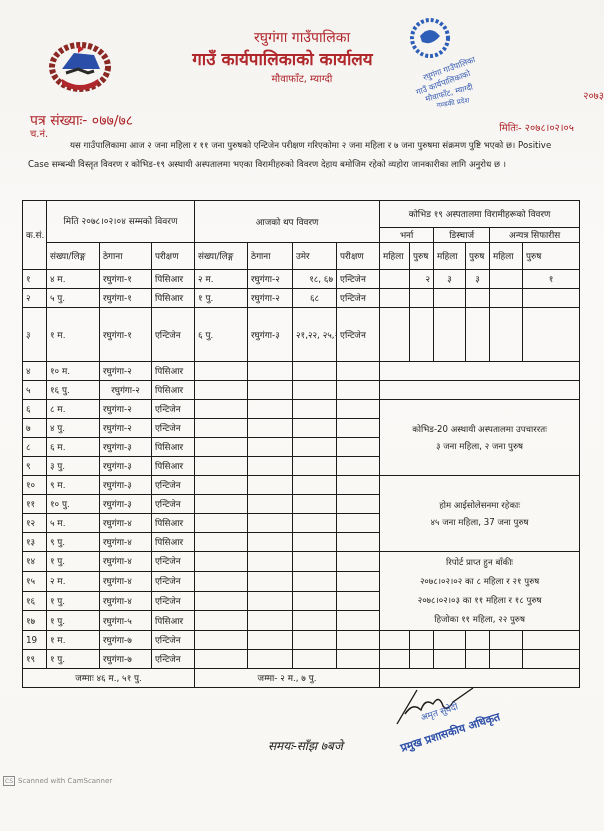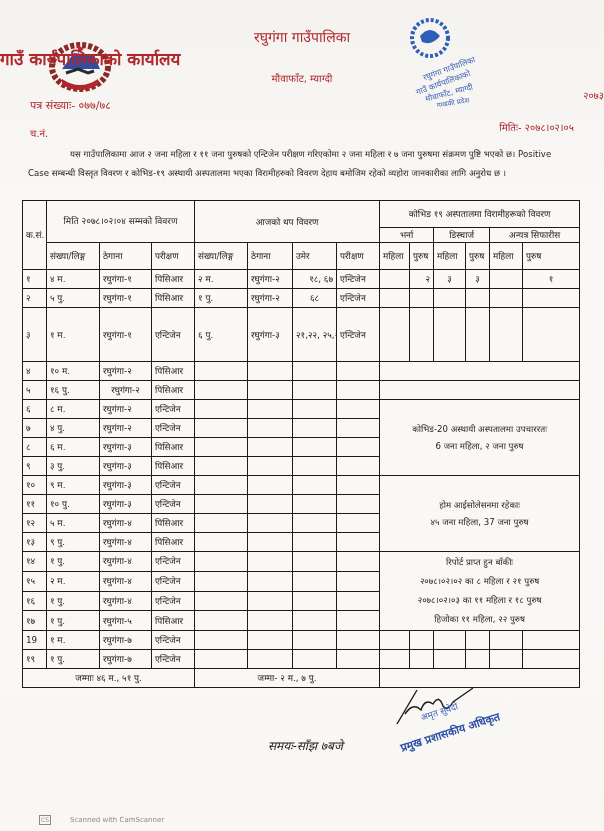--- a/index.html
+++ b/index.html
@@ -9,47 +9,47 @@
     font-family:"DejaVu Sans", sans-serif;
     color:#1f1d1b;
     position:relative;
   }
   .page { position:absolute; left:0; top:0; width:604px; height:831px; background:linear-gradient(180deg,#f5f3f0 0%,#faf9f7 30%,#f8f7f4 100%); }
 
   
   .emblem { position:absolute; left:48px; top:35px; width:64px; height:60px; }
   .stamp-top { position:absolute; left:392px; top:10px; width:110px; height:100px; }
   .org-line1 { position:absolute; left:0; width:604px; top:27px; text-align:center; font-size:14px; color:#b0272c; font-family:"DejaVu Sans", sans-serif; }
-  .org-line2 { position:absolute; left:0; width:565px; top:47px; font-size:17px; color:#b0272c; font-weight:bold; }
+  .org-line2 { position:absolute; left:0; width:565px; top:47px; text-align:center; font-size:17px; color:#b0272c; font-weight:bold; }
   .org-line3 { position:absolute; left:0; width:604px; top:71px; text-align:center; font-size:10px; color:#b0272c; }
   .org-line4 { position:absolute; left:0; width:604px; top:88px; text-align:right; font-size:10px; color:#b0272c; }
-  .ref-no { position:absolute; left:30px; top:97px; font-size:11px; color:#b0272c; }
+  .ref-no { position:absolute; left:30px; top:110px; font-size:14px; color:#b0272c; }
   .cha-no { position:absolute; left:30px; top:126px; font-size:10px; color:#b0272c; }
   .date { position:absolute; right:30px; top:120px; font-size:10px; color:#b0272c; }
 
-  .para { position:absolute; left:28px; top:145px; width:545px; font-size:8.6px; line-height:19px; color:#1f1d1b; }
+  .para { position:absolute; left:28px; top:136px; width:545px; font-size:8.6px; line-height:19px; color:#1f1d1b; }
   .para .indent { display:inline-block; width:42px; }
 
   
   .tbl { position:absolute; left:22px; top:200px; width:557px; border-collapse:collapse; table-layout:fixed; font-size:8.8px; }
   .tbl td, .tbl th { border:1px solid #1e1c1a; padding:1px 3px; font-weight:normal; vertical-align:middle; white-space:nowrap; overflow:hidden; }
   .tbl .c { text-align:center; }
   .tbl .r { text-align:right;margin-left:12px; }
   .tbl .merged-info { white-space:normal; text-align:center; line-height:17px; font-size:8.6px; }
   .tbl .hdr-big { font-size:9px; line-height:15px; white-space:normal; text-align:center; }
   .tbl tr.row { height:19px; }
   .tbl tr.tall { height:54px; }
   .ages { line-height:14px; text-align:center; white-space:normal; }
 
   .time-note { position:absolute; left:268px; top:707px; font-size:12px; font-style:italic; color:#1f1d1b; font-family:"DejaVu Serif", serif;margin-top:30px; }
   .signature { position:absolute; left:395px; top:684px; width:80px; height:44px; }
   .sig-name { position:absolute; left:420px; top:705px; font-size:9px; color:#3a5fb4; transform:rotate(-18deg); }
   .sig-title { position:absolute; left:398px; top:724px; font-size:11px; color:#2e4fa8; font-weight:bold; transform:rotate(-18deg); }
 
-  .cs-mark { position:absolute; left:3px; top:815px; font-size:7px; color:#8a8a8a; display:flex; align-items:center; gap:19px;margin-left:36px; }
+  .cs-mark { position:absolute; left:3px; top:776px; font-size:7px; color:#8a8a8a; display:flex; align-items:center; gap:3px; }
   .cs-box { border:1px solid #8a8a8a; font-size:6px; padding:0 1px; line-height:8px; }
 </style>
 </head>
 <body>
 
 <div class="page">
 
   <svg class="emblem" viewBox="0 0 64 60">
     <ellipse cx="32" cy="32" rx="28" ry="22" fill="none" stroke="#8b2a25" stroke-width="6" stroke-dasharray="4 2"></ellipse>
     <path d="M14 34 L26 18 L46 20 L52 34 Z" fill="#2b4fa8"></path>
@@ -201,21 +201,21 @@
       <td>६</td>
       <td>८ म.</td>
       <td>रघुगंगा-२</td>
       <td>एन्टिजेन</td>
       <td></td>
           <td></td>
           <td></td>
           <td></td>
       <td colspan="6" rowspan="4" class="merged-info">
         <div>कोभिड-20 अस्थायी अस्पतालमा उपचाररतः</div>
-        <div>6 जना महिला, २ जना पुरुष</div>
+        <div>३ जना महिला, २ जना पुरुष</div>
       </td>
     </tr>
     <tr class="row">
       <td>७</td>
       <td>४ पु.</td>
       <td>रघुगंगा-२</td>
       <td>एन्टिजेन</td>
       <td></td>
           <td></td>
           <td></td>

